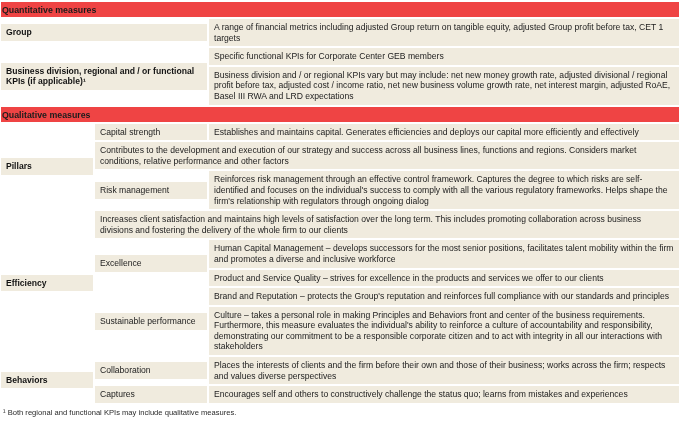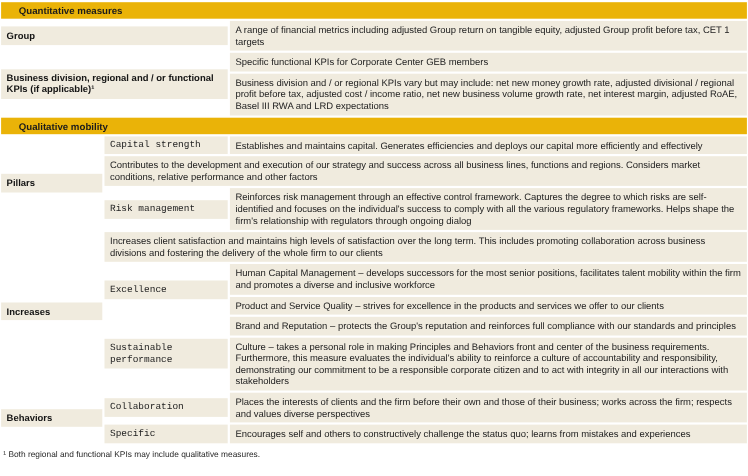--- a/index.html
+++ b/index.html
@@ -11,43 +11,43 @@
     font-family: "Liberation Sans", "DejaVu Sans", sans-serif;
     color: #222222;
   }
   .table {
     display: flex;
     flex-direction: column;
     gap: 2px;
     padding: 2px 1px 0 1px;
   }
   .band {
-    background: #eab308;
+    background: #ef4444;
     color: #1c1c1c;
     font-weight: bold;
     font-size: 8.8px;
     line-height: 10px;
-    padding: 3px 5px 2px 16px;
+    padding: 3px 5px 2px 1px;
   }
   .row {
     display: flex;
     gap: 2px;
     align-items: center;
   }
   .cell {
     background: #f0ebde;
     font-size: 8.6px;
     line-height: 10.6px;
     padding: 3px 5px;
     box-sizing: border-box;
   }
   .lbl { font-weight: bold; color: #141414; }
   .w-full-label { flex: 0 0 206px; width: 206px; }
   .w-left { flex: 0 0 92px; width: 92px; }
-  .w-sub { flex: 0 0 112px; width: 112px; font-family: Liberation Mono, monospace; }
+  .w-sub { flex: 0 0 112px; width: 112px; }
   .grow {
     flex: 1;
     display: flex;
     flex-direction: column;
     gap: 2px;
     min-width: 0;
   }
   .grow > .cell { flex: 0 0 auto; }
   .grow > .cell:last-child { flex: 1 1 auto; }
   .subrows {
@@ -79,21 +79,21 @@
   </div>
 
   <div class="row">
     <div class="cell lbl w-full-label">Business division, regional and / or functional KPIs (if applicable)¹</div>
     <div class="grow">
       <div class="cell">Specific functional KPIs for Corporate Center GEB members</div>
       <div class="cell">Business division and / or regional KPIs vary but may include: net new money growth rate, adjusted divisional / regional profit before tax, adjusted cost / income ratio, net new business volume growth rate, net interest margin, adjusted RoAE, Basel III RWA and LRD expectations</div>
     </div>
   </div>
 
-  <div class="band">Qualitative mobility</div>
+  <div class="band">Qualitative measures</div>
 
   <div class="row">
     <div class="cell lbl w-left">Pillars</div>
     <div class="subrows">
       <div class="row">
         <div class="cell w-sub">Capital strength</div>
         <div class="grow">
           <div class="cell">Establishes and maintains capital. Generates efficiencies and deploys our capital more efficiently and effectively</div>
         </div>
       </div>
@@ -105,21 +105,21 @@
       <div class="row">
         <div class="cell w-sub">Risk management</div>
         <div class="grow">
           <div class="cell">Reinforces risk management through an effective control framework. Captures the degree to which risks are self-identified and focuses on the individual's success to comply with all the various regulatory frameworks. Helps shape the firm's relationship with regulators through ongoing dialog</div>
         </div>
       </div>
     </div>
   </div>
 
   <div class="row">
-    <div class="cell lbl w-left">Increases</div>
+    <div class="cell lbl w-left">Efficiency</div>
     <div class="subrows">
       <div class="row">
         <div class="grow">
           <div class="cell">Increases client satisfaction and maintains high levels of satisfaction over the long term. This includes promoting collaboration across business divisions and fostering the delivery of the whole firm to our clients</div>
         </div>
       </div>
       <div class="row">
         <div class="cell w-sub">Excellence</div>
         <div class="grow">
           <div class="cell">Human Capital Management – develops successors for the most senior positions, facilitates talent mobility within the firm and promotes a diverse and inclusive workforce</div>
@@ -139,21 +139,21 @@
   <div class="row">
     <div class="cell lbl w-left">Behaviors</div>
     <div class="subrows">
       <div class="row">
         <div class="cell w-sub">Collaboration</div>
         <div class="grow">
           <div class="cell">Places the interests of clients and the firm before their own and those of their business; works across the firm; respects and values diverse perspectives</div>
         </div>
       </div>
       <div class="row">
-        <div class="cell w-sub">Specific</div>
+        <div class="cell w-sub">Captures</div>
         <div class="grow">
           <div class="cell">Encourages self and others to constructively challenge the status quo; learns from mistakes and experiences</div>
         </div>
       </div>
     </div>
   </div>
 
 </div>
 
 <div class="footnote">¹ Both regional and functional KPIs may include qualitative measures.</div>

